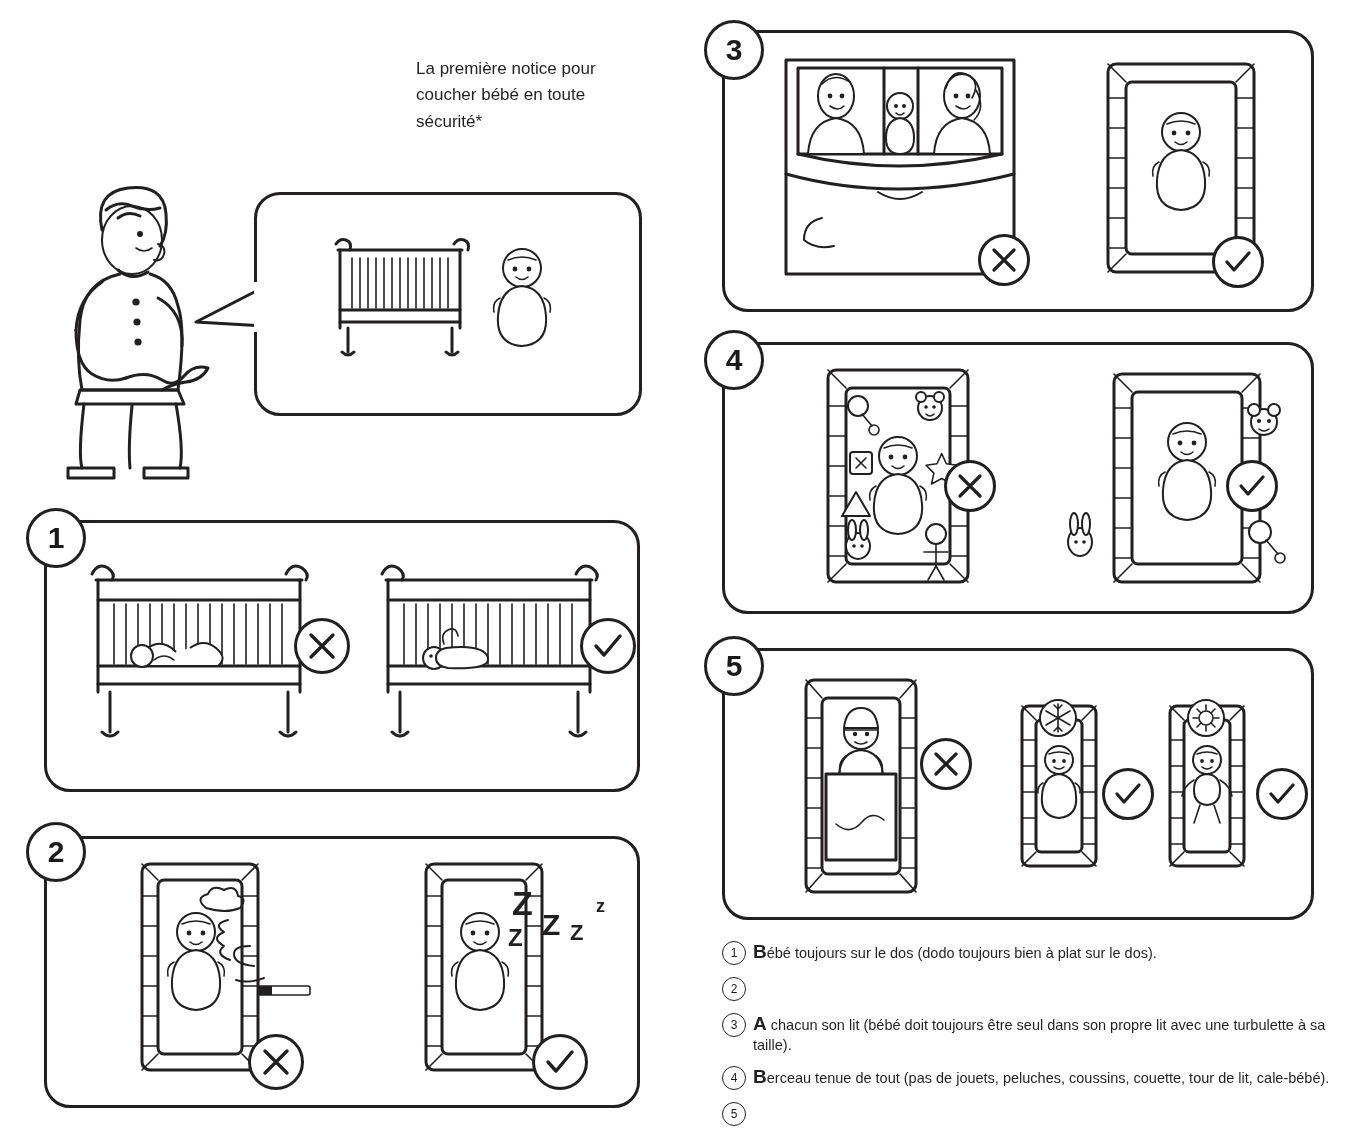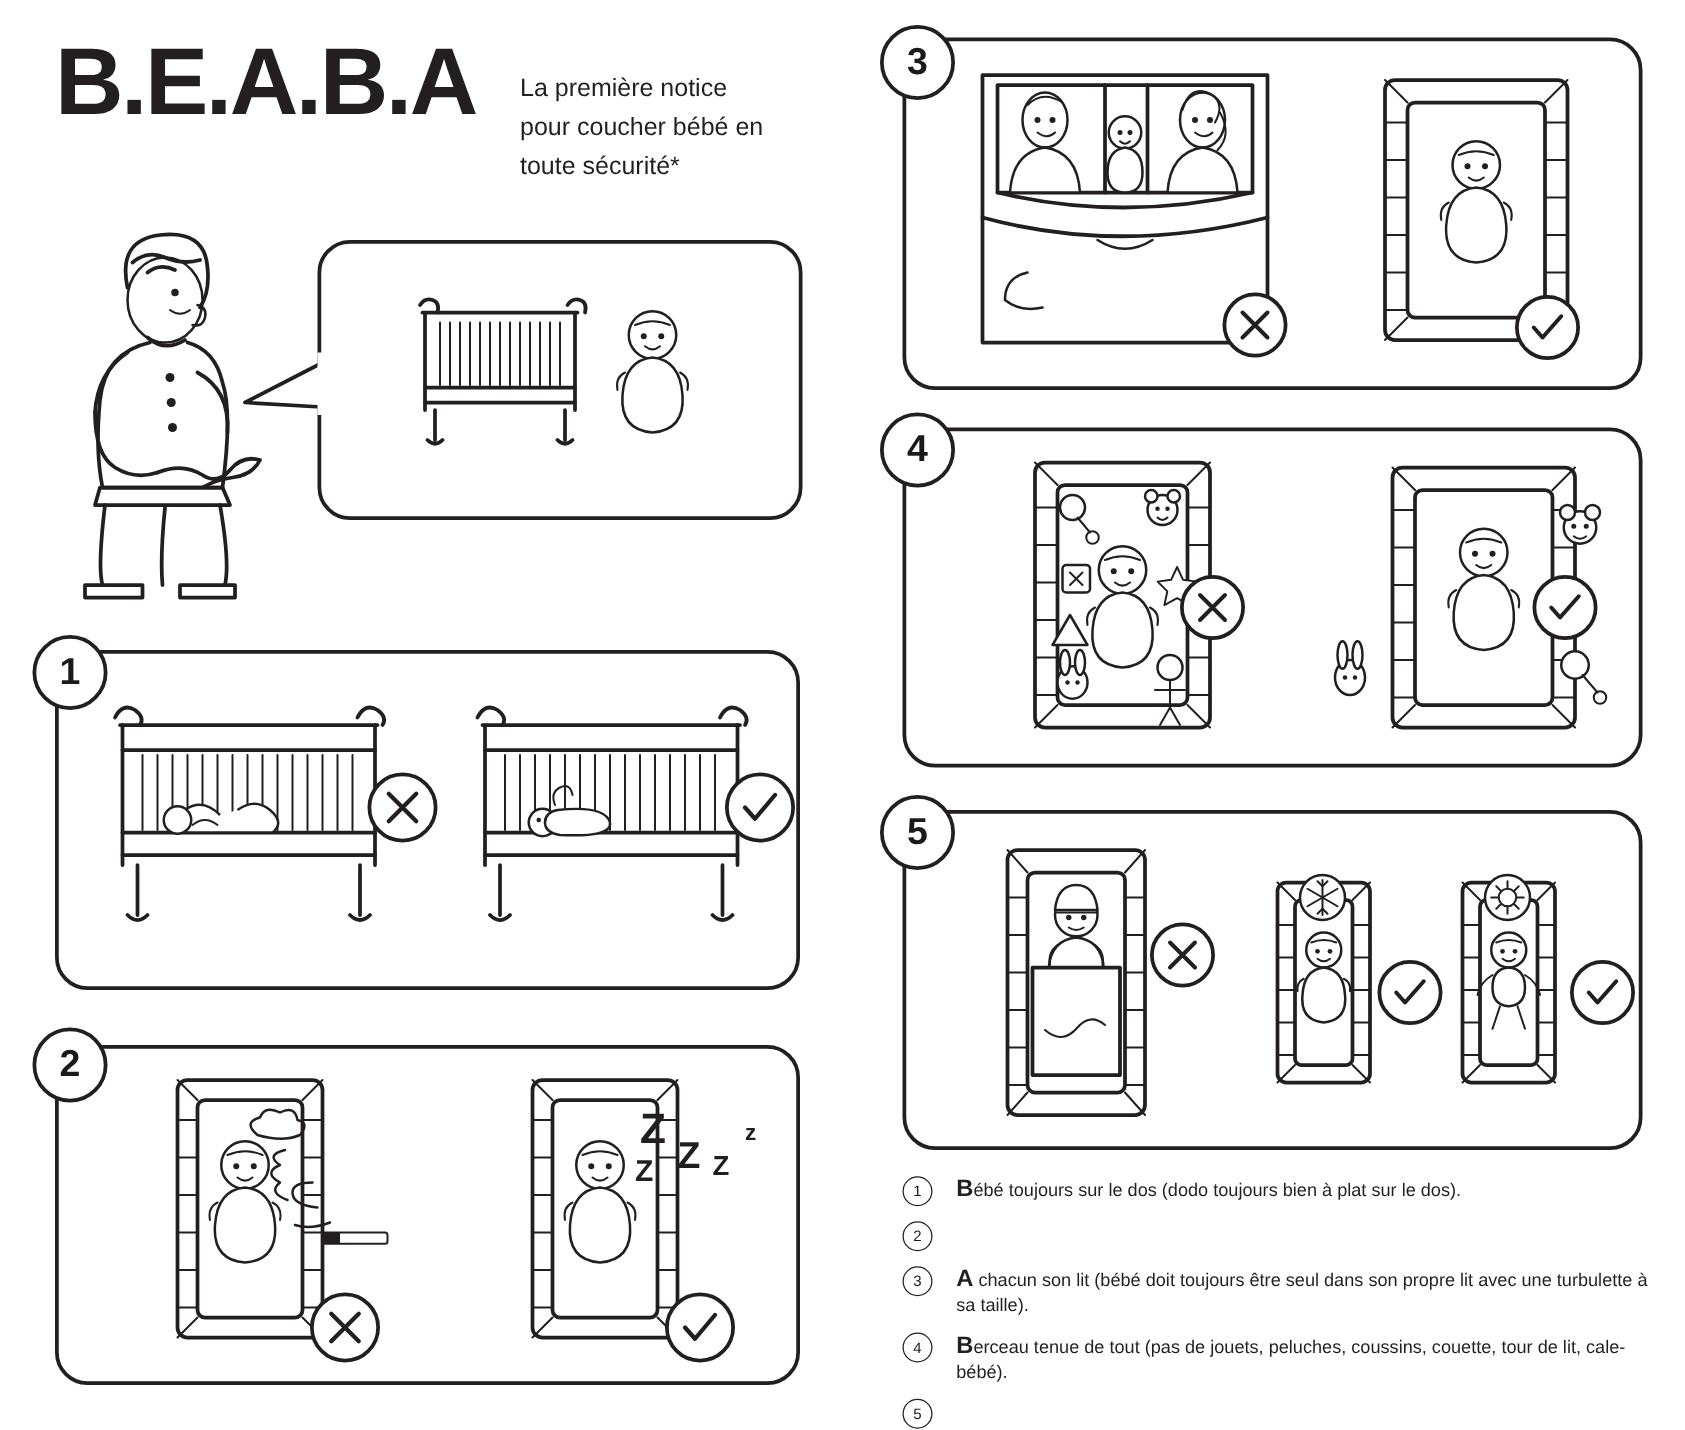--- a/index.html
+++ b/index.html
@@ -37,21 +37,21 @@
   .brand{
     position:absolute;left:44px;top:28px;
     font-size:76px;font-weight:bold;letter-spacing:-2px;
     font-family:"Liberation Sans", sans-serif;
     color:#231f20;
     line-height:1;
   }
   .brand-sub{
     position:absolute;left:416px;top:56px;
     width:210px;
-    font-size:20px;line-height:1.55;
+    font-size:17px;line-height:1.55;
     color:#231f20;
   }
 
   
   .bubble{
     position:absolute;left:254px;top:192px;width:388px;height:224px;
     border:3px solid #231f20;border-radius:26px;background:#fff;
     box-sizing:border-box;
   }
   .bubble-tail{
@@ -76,37 +76,36 @@
     display:flex;align-items:flex-start;
     margin-bottom:11px;
   }
   .legend-num{
     flex:0 0 auto;
     width:22px;height:22px;border:1.5px solid #231f20;border-radius:50%;
     display:flex;align-items:center;justify-content:center;
     font-size:12px;margin-top:1px;margin-right:7px;
   }
   .legend-text{
-    font-size:14.5px;line-height:1.25;color:#231f20;margin-left:12px;
+    font-size:14.5px;line-height:1.25;color:#231f20;
   }
   .legend-text b{font-size:19px;font-weight:bold;}
 
   svg{overflow:visible;}
   .ln{fill:none;stroke:#231f20;stroke-width:3;stroke-linecap:round;stroke-linejoin:round;}
   .ln2{fill:none;stroke:#231f20;stroke-width:2;stroke-linecap:round;stroke-linejoin:round;}
   .ln1{fill:none;stroke:#231f20;stroke-width:1.6;stroke-linecap:round;stroke-linejoin:round;}
   .fillw{fill:#fff;stroke:#231f20;stroke-width:3;stroke-linejoin:round;}
   .fillw2{fill:#fff;stroke:#231f20;stroke-width:2;stroke-linejoin:round;}
 </style>
 </head>
 <body>
 
 <div class="page">
 
-  <div class="brand">B.E.A.B.A</div>
   <div class="brand-sub">La première notice pour coucher bébé en toute sécurité*</div>
 
   <svg class="parent" style="position:absolute;left:40px;top:170px;" width="190" height="310" viewBox="0 0 190 310">
     <path class="ln" d="M62 60 q-8 -38 26 -42 q36 -4 38 26 q2 20 -6 32"></path>
     <path class="ln" d="M66 40 q12 -10 26 -4 q14 6 28 2"></path>
     <path class="ln" d="M78 48 q10 -8 22 -2"></path>
     <ellipse class="ln2" cx="92" cy="70" rx="30" ry="34"></ellipse>
     <path class="ln2" d="M118 74 q8 2 6 10 q-2 8 -10 6"></path>
     <circle cx="100" cy="64" r="3" fill="#231f20"></circle>
     <path class="ln1" d="M96 78 q8 6 16 0"></path>

